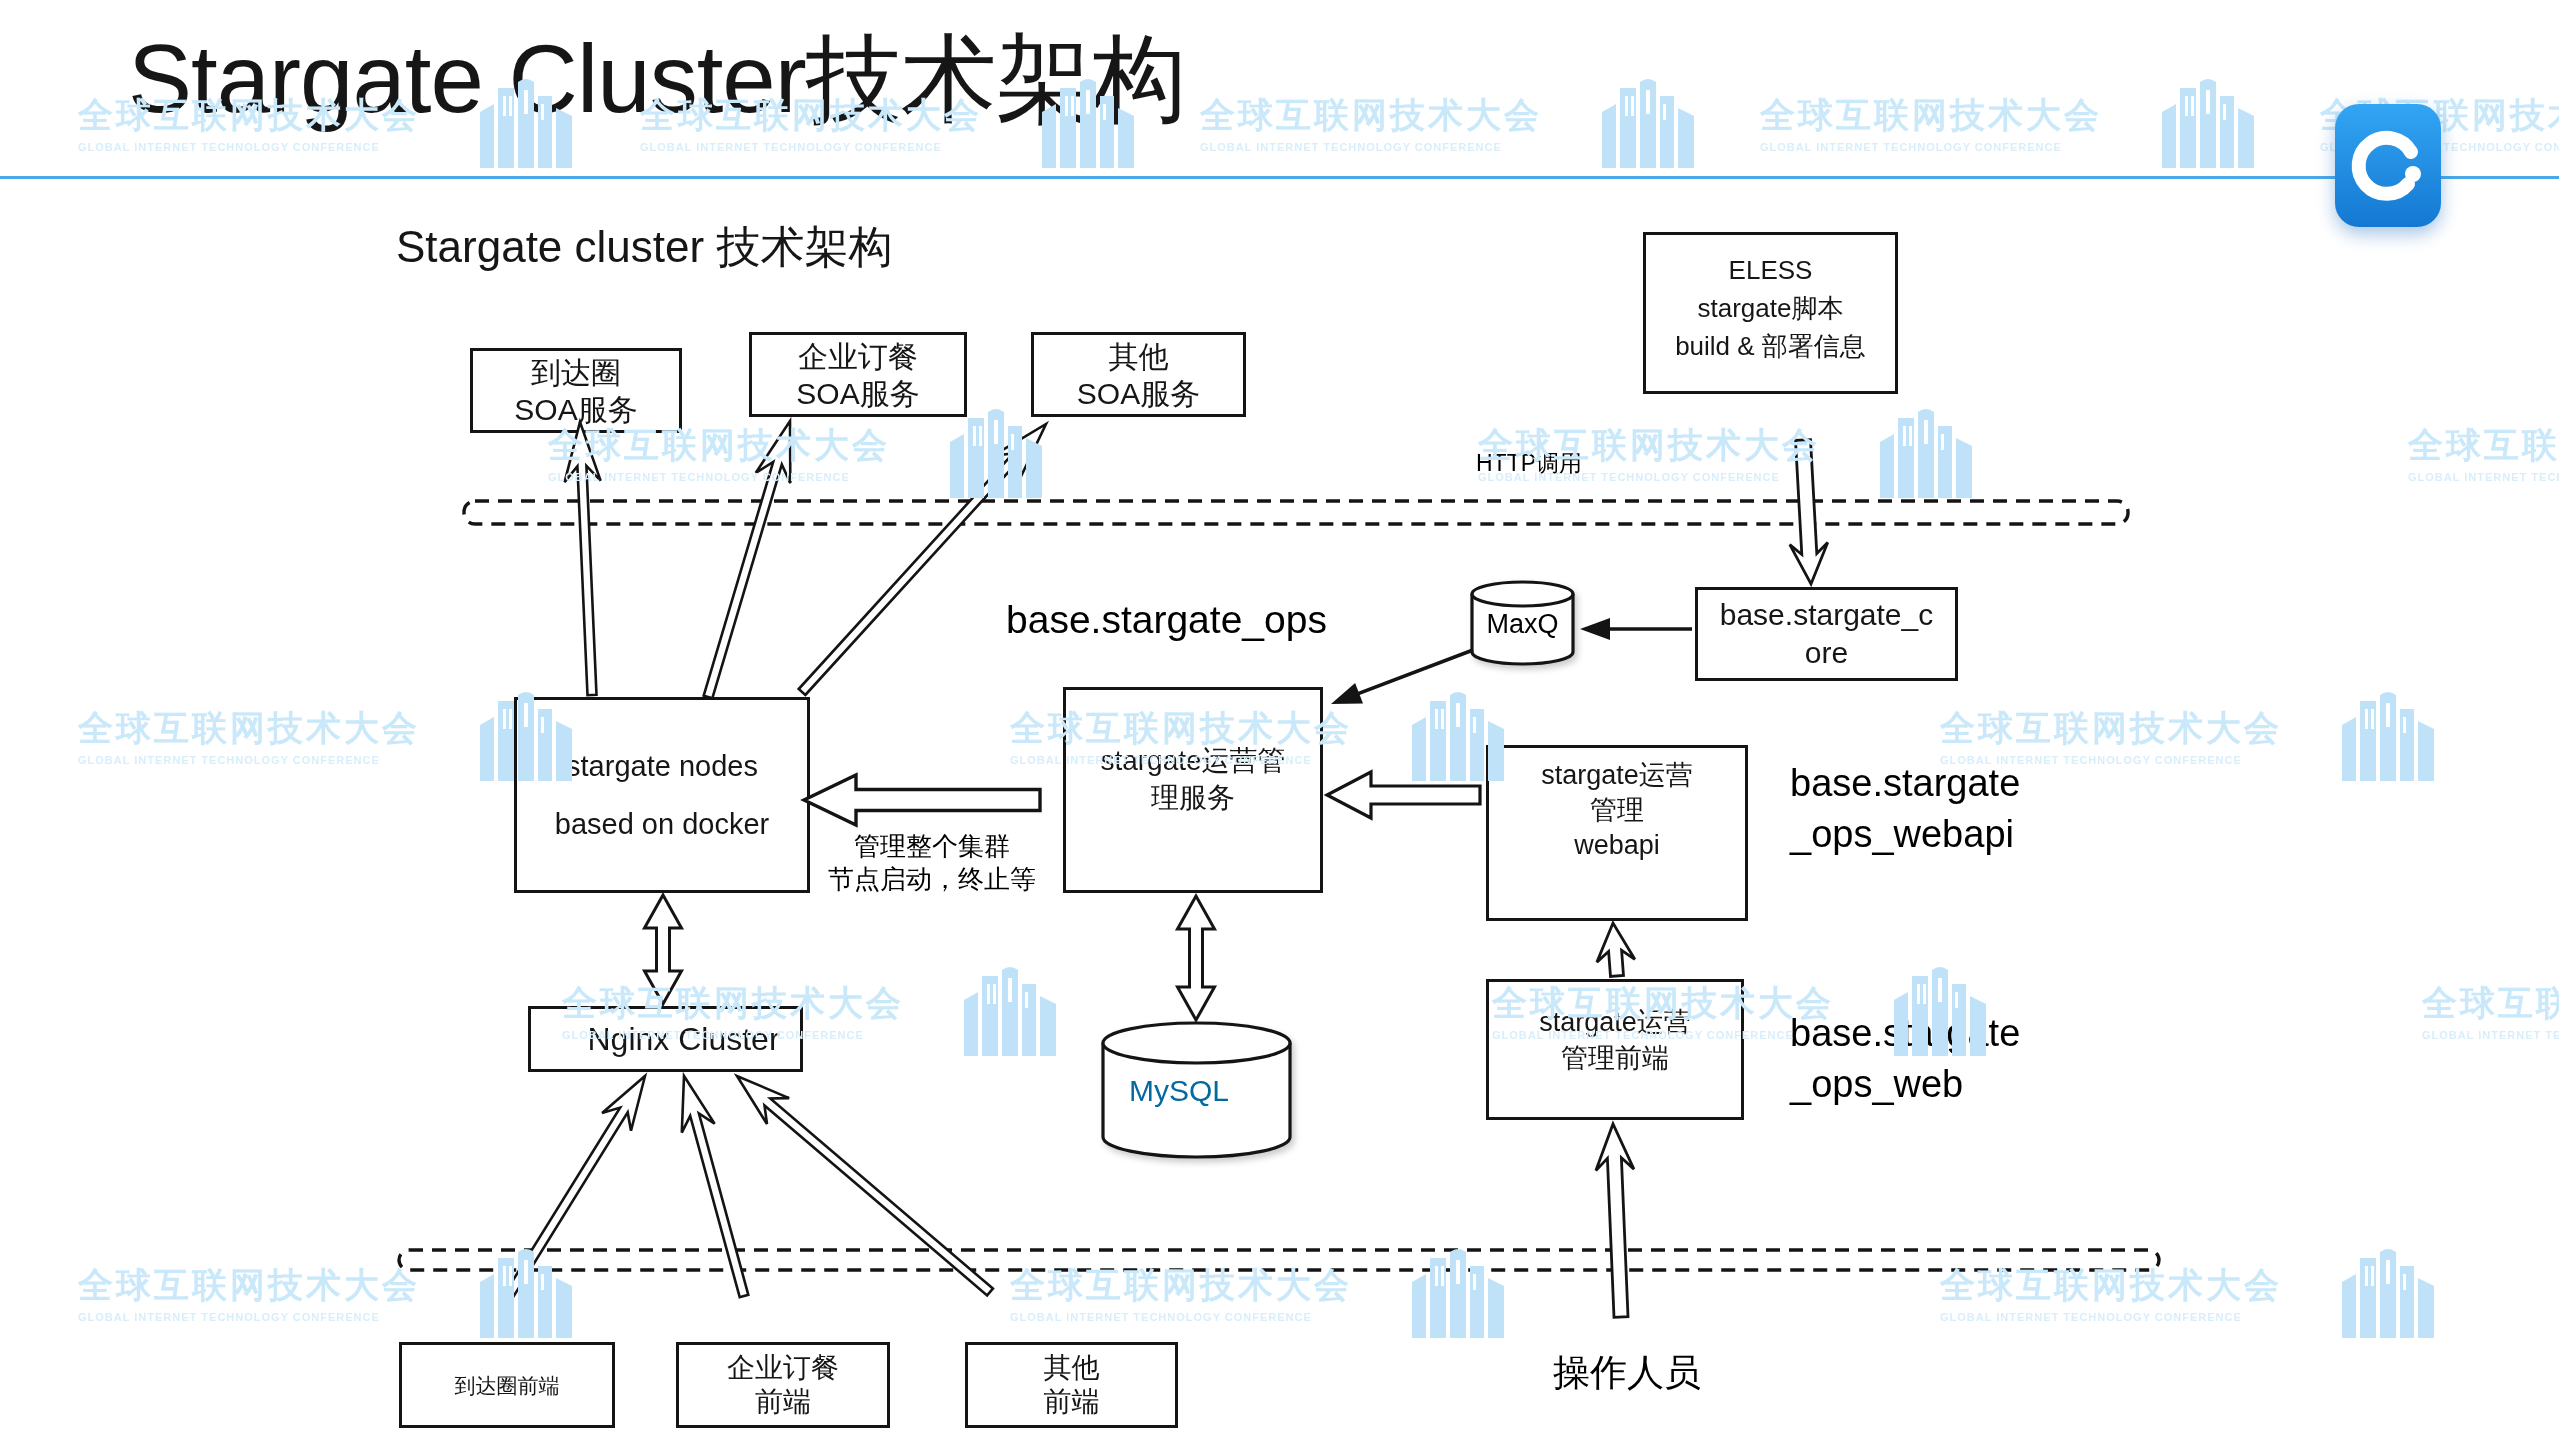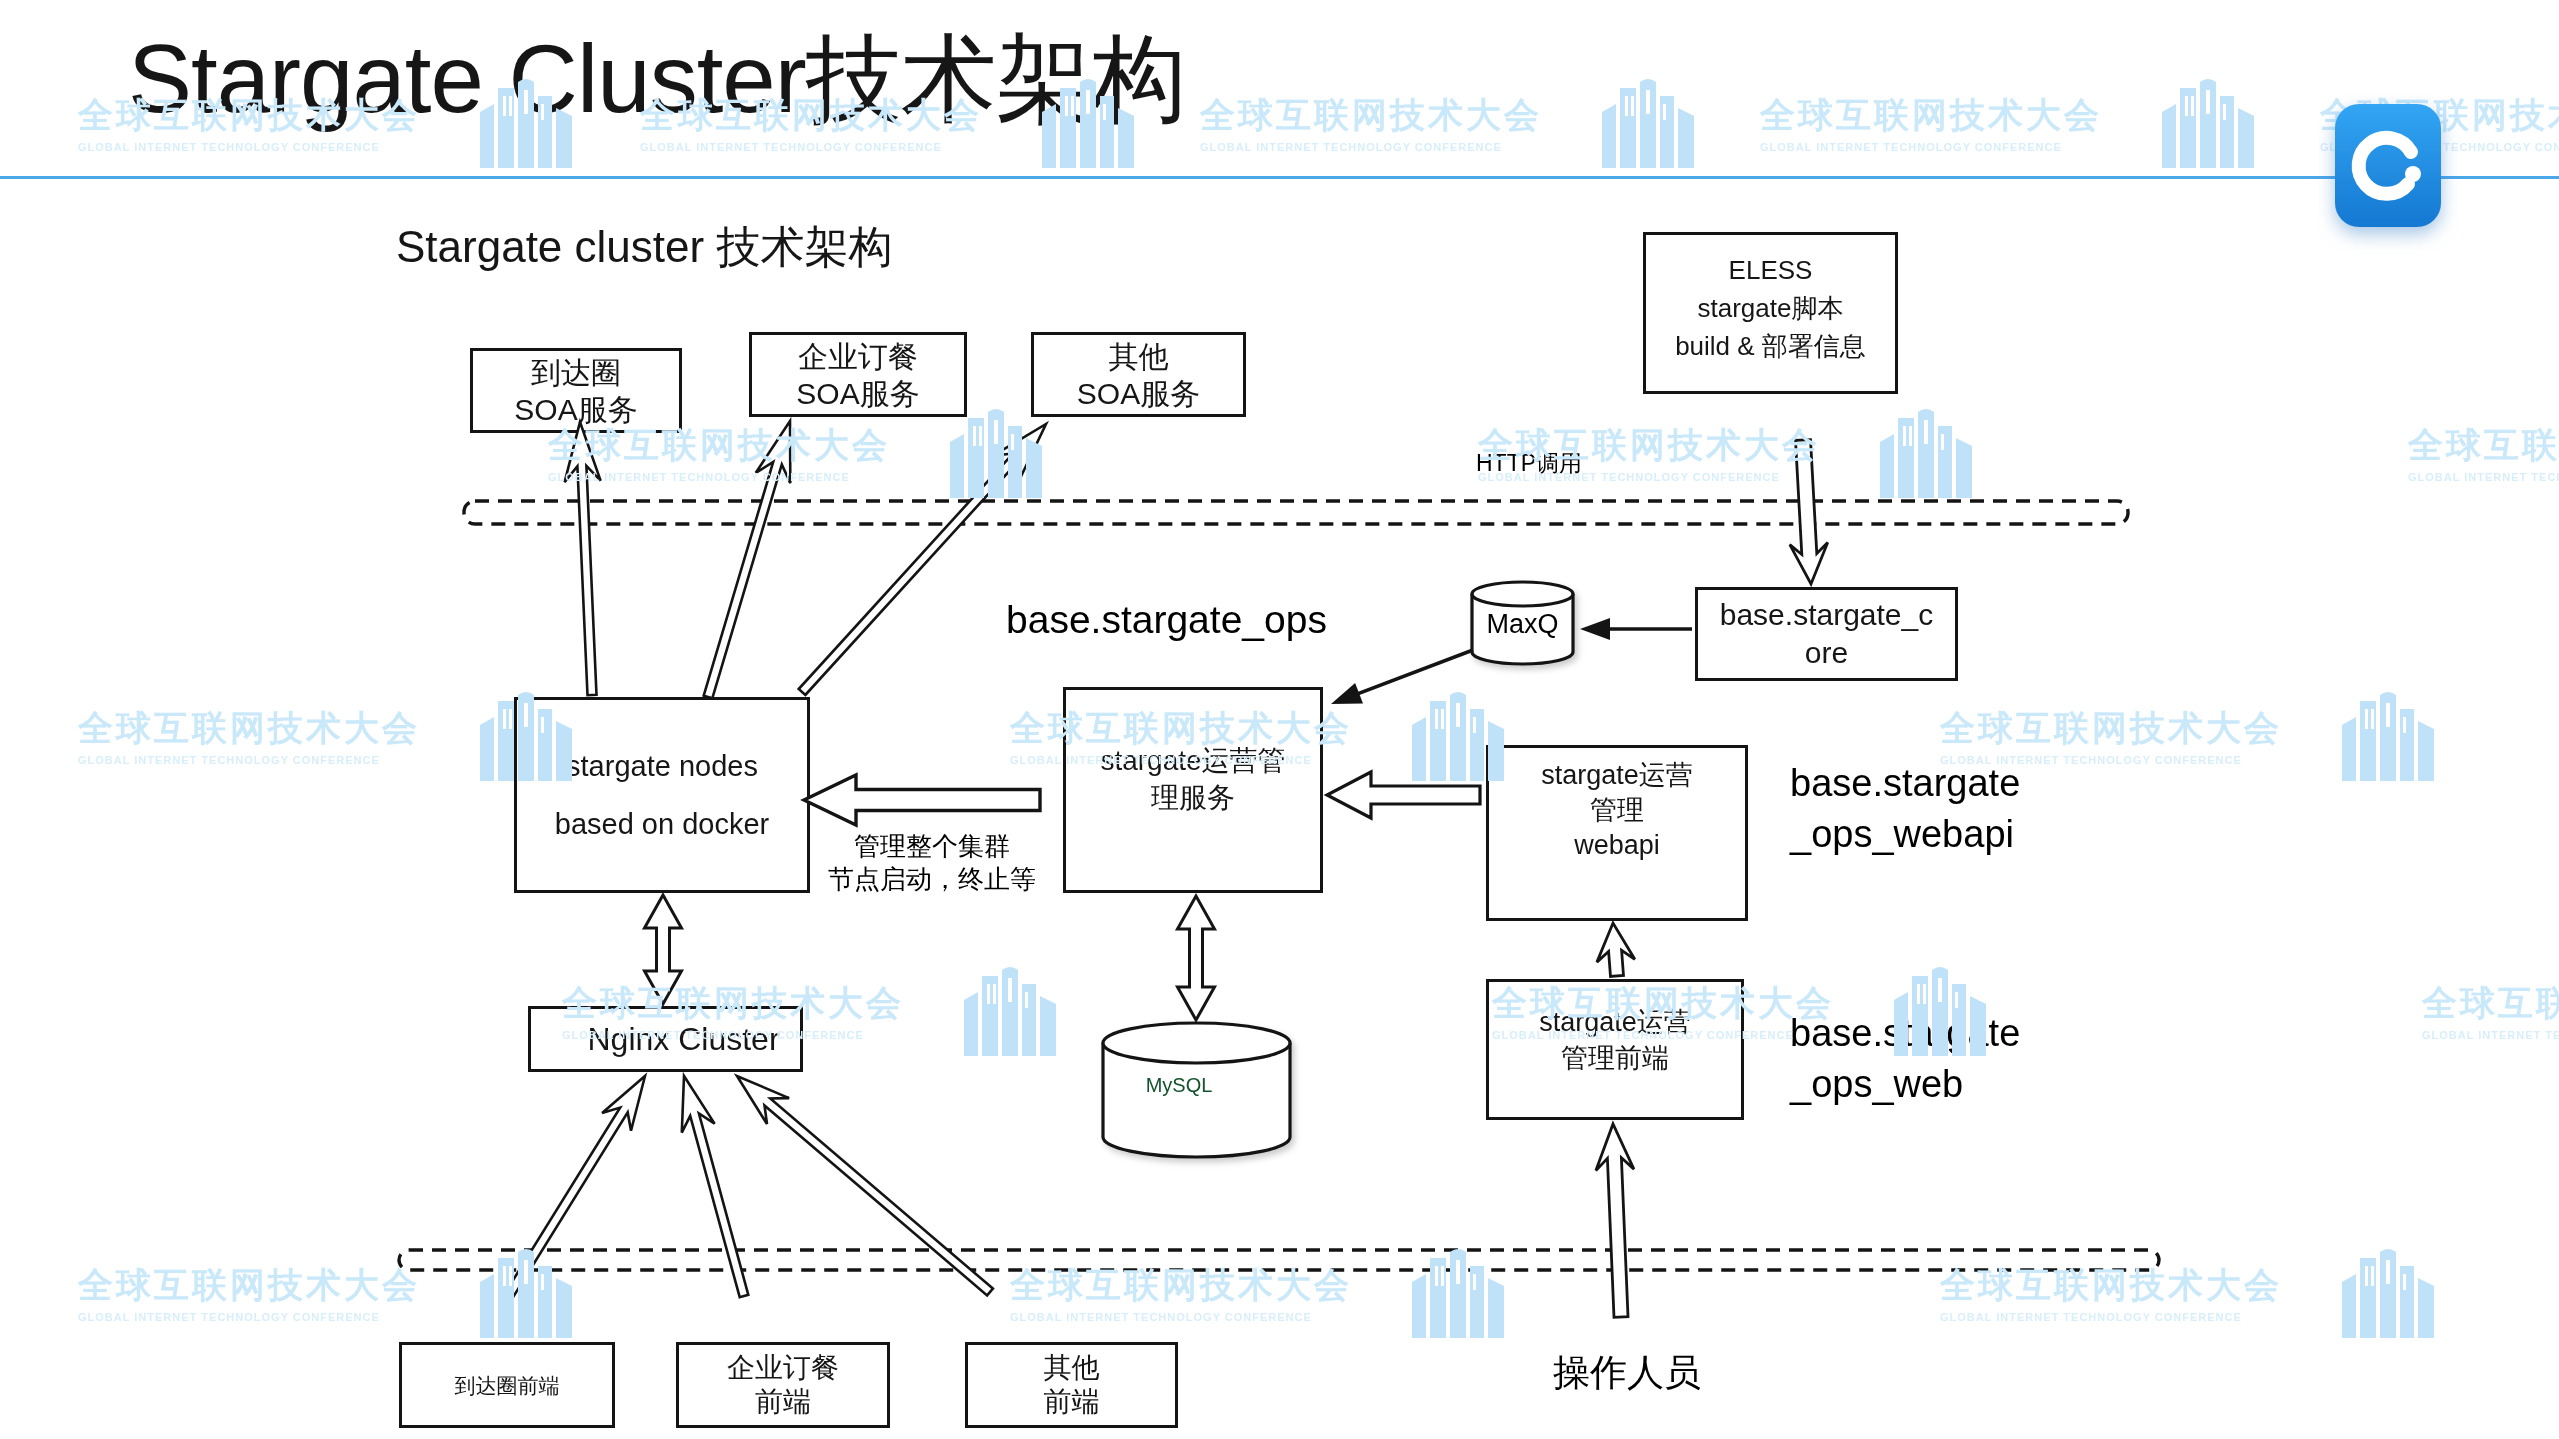--- a/index.html
+++ b/index.html
@@ -34,21 +34,21 @@
   
   .lb{position:absolute;z-index:3;color:#000000;white-space:nowrap;}
   .lb span{display:block;}
   #lb-http{left:1476px;top:448px;font-size:23px;}
   #lb-ops{left:1006px;top:598px;font-size:39px;}
   #lb-webapi-name{left:1790px;top:758px;font-size:38px;line-height:51px;}
   #lb-web-name{left:1790px;top:1008px;font-size:38px;line-height:51px;}
   #lb-manage{left:812px;top:830px;width:240px;font-size:26px;line-height:33px;text-align:center;white-space:normal;}
   #lb-operators{left:1553px;top:1348px;font-size:37px;}
   #lb-maxq{left:1472px;top:609px;width:101px;text-align:center;font-size:27px;}
-  #lb-mysql{left:1103px;top:1074px;width:152px;text-align:center;font-size:20px;color:#14532d;}
+  #lb-mysql{left:1103px;top:1074px;width:152px;text-align:center;font-size:30px;color:#0369a1;}
 
   
   #shapes{position:absolute;left:0;top:0;z-index:2;pointer-events:none;}
   .cyl{filter:drop-shadow(3px 4px 3px rgba(0,0,0,.20));}
 
   
   #wm-layer{position:absolute;inset:0;z-index:4;pointer-events:none;}
   .wm{position:absolute;white-space:nowrap;}
   .wm-cn{font-size:35px;font-weight:700;color:#c9e8fa;letter-spacing:3px;}
   .wm-en{font-size:11px;font-weight:700;color:#d8eefb;letter-spacing:1px;margin-top:2px;}

